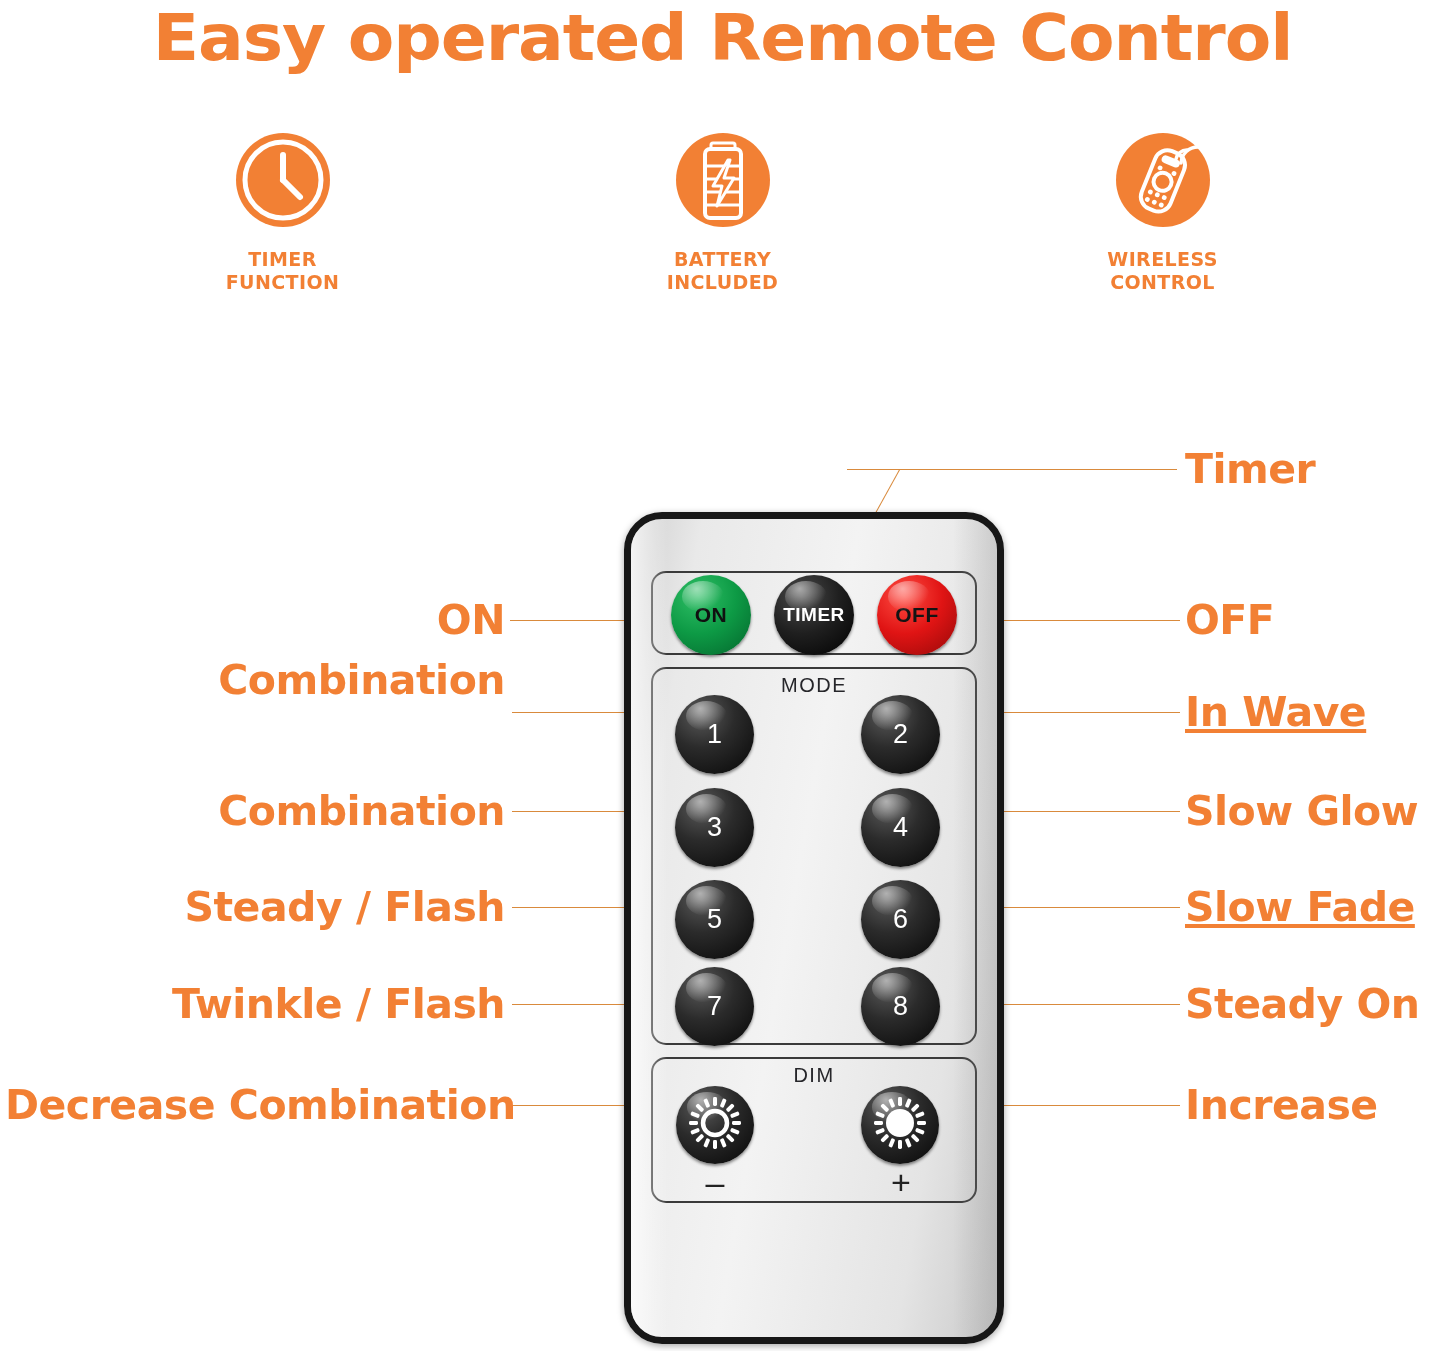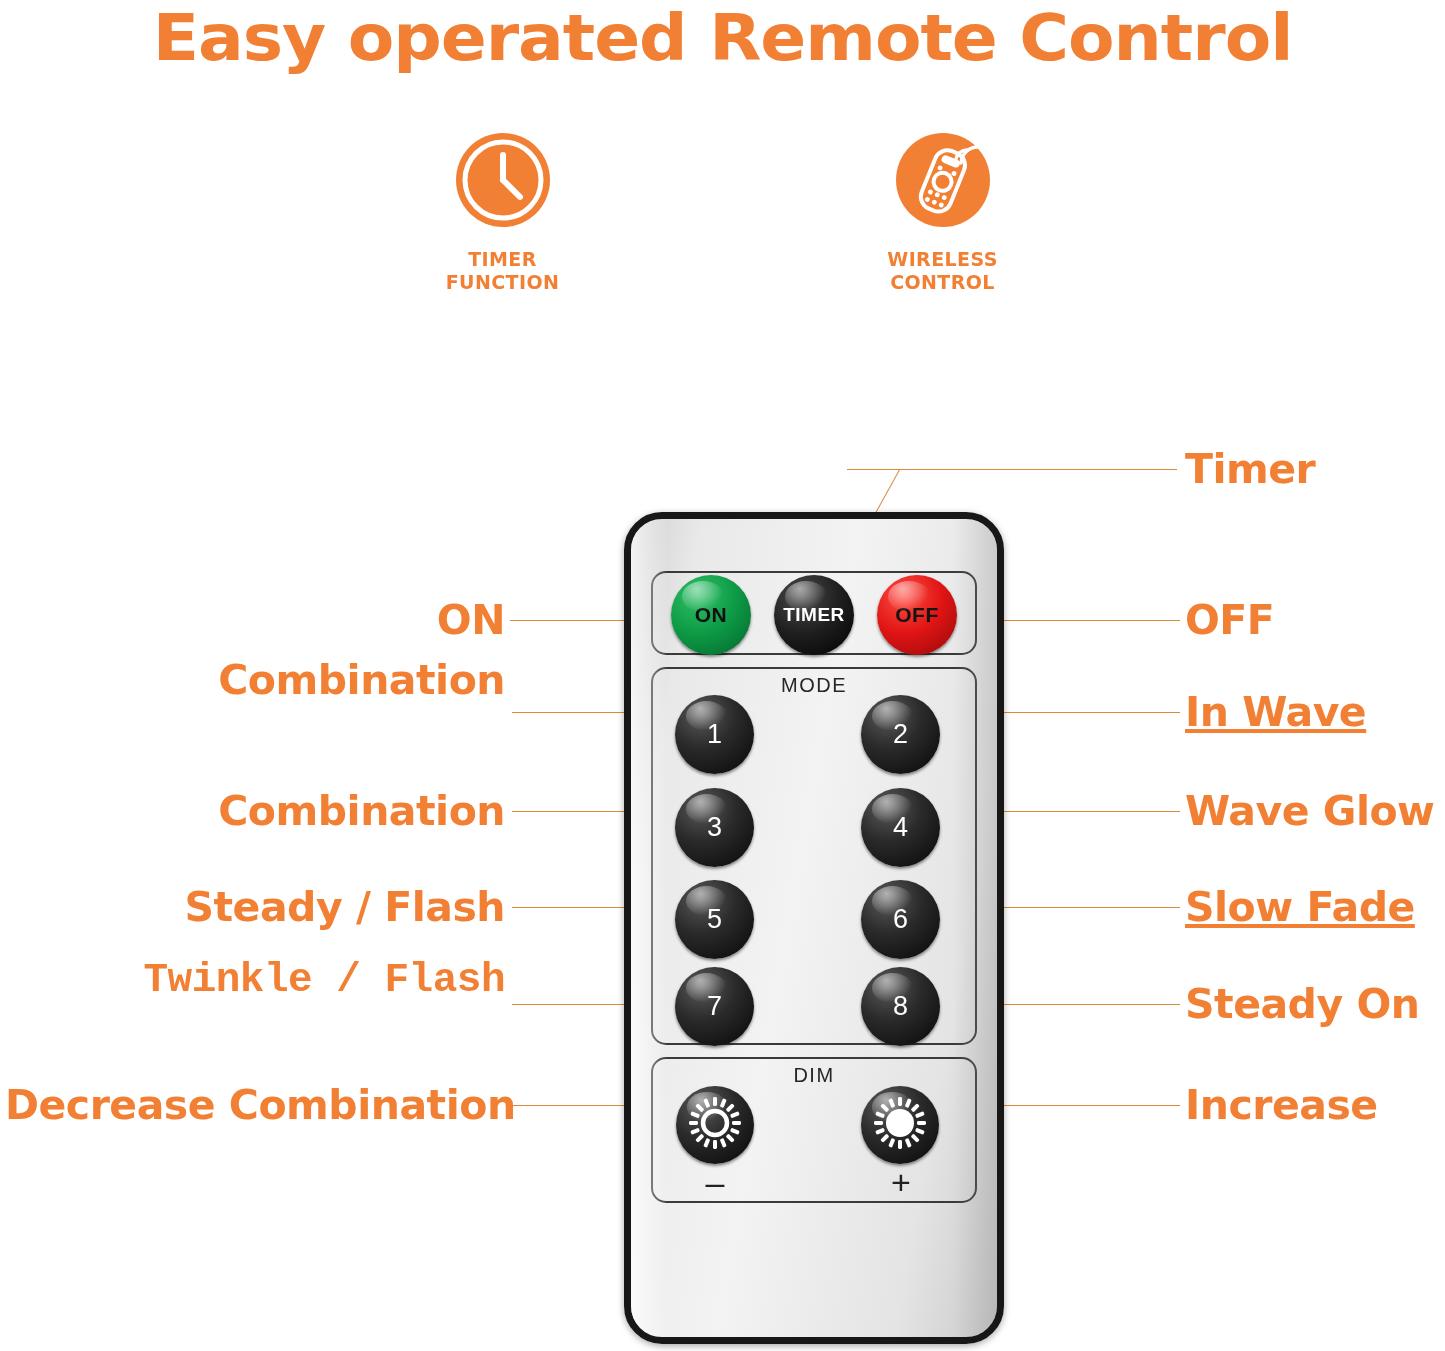--- a/index.html
+++ b/index.html
@@ -173,20 +173,36 @@
         <circle cx="50" cy="50" r="47" fill="#F28034"></circle>
         <circle cx="50" cy="50" r="38" fill="none" stroke="#ffffff" stroke-width="5"></circle>
         <line x1="50" y1="50" x2="50" y2="25" stroke="#ffffff" stroke-width="6" stroke-linecap="round"></line>
         <line x1="50" y1="50" x2="67" y2="67" stroke="#ffffff" stroke-width="6" stroke-linecap="round"></line>
       </svg>
     </div>
     <div class="feature-label">TIMER
 FUNCTION</div>
   </div>
 
+  <div class="feature">
+    <div class="feature-icon">
+      <svg viewBox="0 0 100 100" width="100" height="100">
+        <circle cx="50" cy="50" r="47" fill="#F28034"></circle>
+        <rect x="38" y="13" width="24" height="6" rx="2" fill="none" stroke="#ffffff" stroke-width="3"></rect>
+        <rect x="32" y="19" width="36" height="69" rx="5" fill="none" stroke="#ffffff" stroke-width="4"></rect>
+        <line x1="33" y1="36" x2="67" y2="36" stroke="#ffffff" stroke-width="3"></line>
+        <line x1="33" y1="49" x2="67" y2="49" stroke="#ffffff" stroke-width="3"></line>
+        <line x1="33" y1="62" x2="67" y2="62" stroke="#ffffff" stroke-width="3"></line>
+        <line x1="33" y1="75" x2="67" y2="75" stroke="#ffffff" stroke-width="3"></line>
+        <polygon points="55,30 40,56 49,56 44,76 61,48 51,48 57,30" fill="#F28034" stroke="#ffffff" stroke-width="3" stroke-linejoin="round"></polygon>
+      </svg>
+    </div>
+    <div class="feature-label">BATTERY
+INCLUDED</div>
+  </div>
 
   <div class="feature">
     <div class="feature-icon">
       <svg viewBox="0 0 100 100" width="100" height="100">
         <circle cx="50" cy="50" r="47" fill="#F28034"></circle>
         <g transform="rotate(22 50 52)">
           <rect x="34" y="20" width="31" height="62" rx="13" fill="none" stroke="#ffffff" stroke-width="4"></rect>
           <rect x="40" y="26" width="19" height="8" rx="4" fill="#ffffff"></rect>
           <circle cx="49.5" cy="52" r="9" fill="none" stroke="#ffffff" stroke-width="4"></circle>
           <circle cx="42" cy="40" r="2.4" fill="#ffffff"></circle>
@@ -318,22 +334,22 @@
     <div class="dim-sign" id="sign-minus">–</div>
     <div class="dim-sign" id="sign-plus">+</div>
   </div>
 
 </div>
 
 <div class="callout left" style="left:180px; top:598px;  width:325px;">ON</div>
 <div class="callout left" style="left:120px; top:658px;  width:385px;">Combination</div>
 <div class="callout left" style="left:120px; top:789px;  width:385px;">Combination</div>
 <div class="callout left" style="left:80px;  top:885px;  width:425px;">Steady / Flash</div>
-<div class="callout left" style="left:80px;  top:958px;  width:425px;font-family:Liberation Mono, monospace;">Twinkle / Flash</div>
+<div class="callout left" style="left:80px;  top:982px;  width:425px;">Twinkle / Flash</div>
 <div class="callout left" style="left:5px;   top:1083px; width:503px;">Decrease Combination</div>
 
 <div class="callout right" style="left:1185px; top:447px;">Timer</div>
 <div class="callout right" style="left:1185px; top:598px;">OFF</div>
 <div class="callout right" style="left:1185px; top:690px;text-decoration:underline;">In Wave</div>
-<div class="callout right" style="left:1185px; top:789px;">Wave Glow</div>
+<div class="callout right" style="left:1185px; top:789px;">Slow Glow</div>
 <div class="callout right" style="left:1185px; top:885px;text-decoration:underline;">Slow Fade</div>
 <div class="callout right" style="left:1185px; top:982px;">Steady On</div>
 <div class="callout right" style="left:1185px; top:1083px;">Increase</div>
 
 </body></html>

